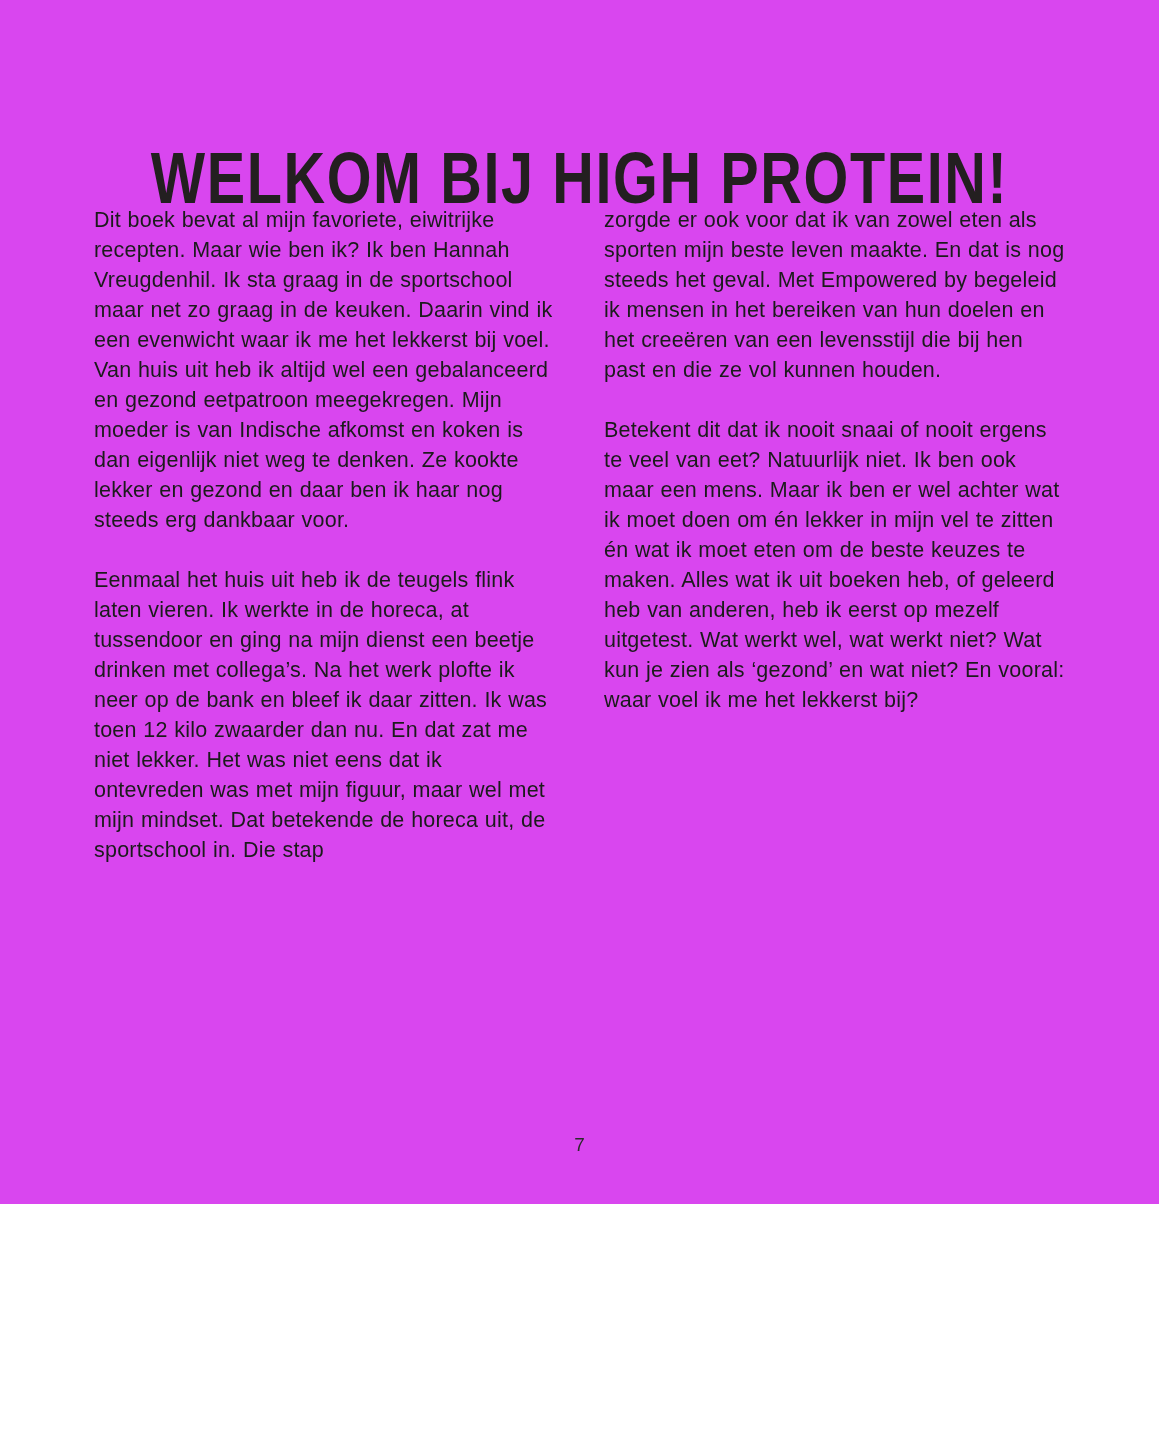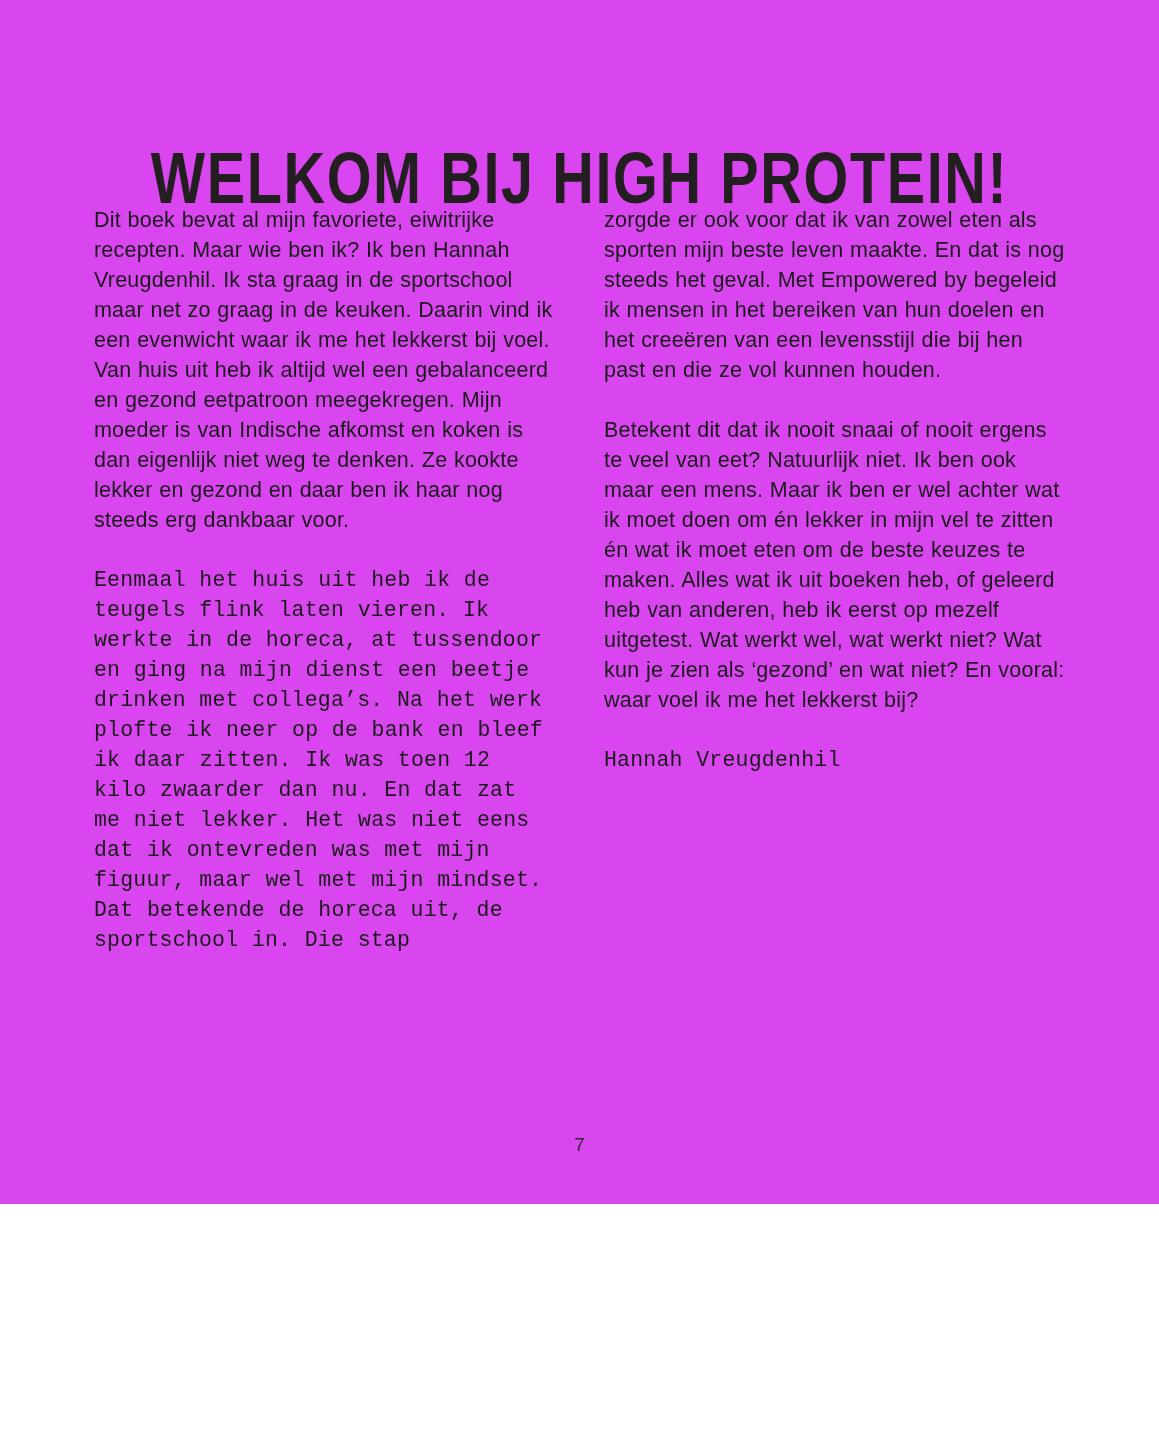--- a/index.html
+++ b/index.html
@@ -64,21 +64,20 @@
     color: #1b1b1b;
     font-size: 21.5px;
     line-height: 30px;
     letter-spacing: 0.01em;
     font-weight: 400;
     word-spacing: 0.02em;
   }
 
   .col p:last-child {
     margin-bottom: 0;
-    font-family: Liberation Mono, monospace;
   }
 
   .signature {
     color: #1b1b1b;
     font-size: 21.5px;
     line-height: 30px;
     letter-spacing: 0.01em;
   }
 
   
@@ -103,20 +102,19 @@
   <div class="columns">
 
     <div class="col">
       <p>Dit boek bevat al mijn favoriete, eiwitrijke recepten. Maar wie ben ik? Ik ben Hannah Vreugdenhil. Ik sta graag in de sportschool maar net zo graag in de keuken. Daarin vind ik een evenwicht waar ik me het lekkerst bij voel. Van huis uit heb ik altijd wel een gebalanceerd en gezond eetpatroon meegekregen. Mijn moeder is van Indische afkomst en koken is dan eigenlijk niet weg te denken. Ze kookte lekker en gezond en daar ben ik haar nog steeds erg dankbaar voor.</p>
       <p>Eenmaal het huis uit heb ik de teugels flink laten vieren. Ik werkte in de horeca, at tussendoor en ging na mijn dienst een beetje drinken met collega’s. Na het werk plofte ik neer op de bank en bleef ik daar zitten. Ik was toen 12 kilo zwaarder dan nu. En dat zat me niet lekker. Het was niet eens dat ik ontevreden was met mijn figuur, maar wel met mijn mindset. Dat betekende de horeca uit, de sportschool in. Die stap</p>
     </div>
 
     <div class="col">
       <p>zorgde er ook voor dat ik van zowel eten als sporten mijn beste leven maakte. En dat is nog steeds het geval. Met Empowered by begeleid ik mensen in het bereiken van hun doelen en het creeëren van een levensstijl die bij hen past en die ze vol kunnen houden.</p>
       <p>Betekent dit dat ik nooit snaai of nooit ergens te veel van eet? Natuurlijk niet. Ik ben ook maar een mens. Maar ik ben er wel achter wat ik moet doen om én lekker in mijn vel te zitten én wat ik moet eten om de beste keuzes te maken. Alles wat ik uit boeken heb, of geleerd heb van anderen, heb ik eerst op mezelf uitgetest. Wat werkt wel, wat werkt niet? Wat kun je zien als ‘gezond’ en wat niet? En vooral: waar voel ik me het lekkerst bij?</p>
-      <p class="signature">Hannah Vreugdenhil</p>
     </div>
 
   </div>
 
   <div class="folio">7</div>
 
 </div>
 
 </body></html>

